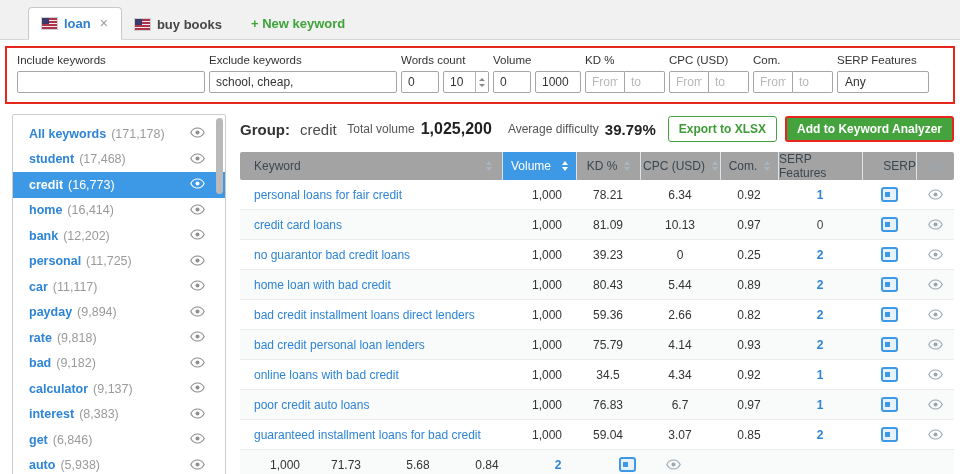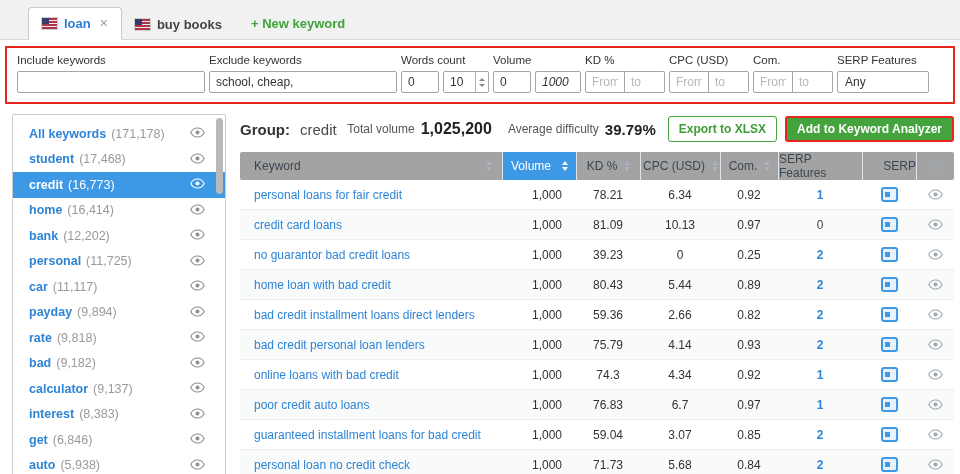--- a/index.html
+++ b/index.html
@@ -149,21 +149,21 @@
             <i class="up"></i>
             <i class="down"></i>
           </span>
       </span>
     </div>
   </div>
   <div class="fgroup">
     <label>Volume</label>
     <div class="pair-gap">
       <input class="in-small" value="0" style="">
-      <input class="in-small" style="width: 46px; font-style: italic;" value="1000">
+      <input class="in-small" style="width: 46px;" value="1000">
     </div>
   </div>
   <div class="fgroup">
     <label>KD %</label>
     <div class="joined">
       <input placeholder="From" style="">
       <input placeholder="to" style="">
     </div>
   </div>
   <div class="fgroup">
@@ -564,21 +564,21 @@
               </svg>
             </span>
           </div>
         </div>
 
         <div class="tr">
           <div class="td td-keyword">
             <a>online loans with bad credit</a>
           </div>
           <div class="td td-volume">1,000</div>
-          <div class="td td-kd">74.3</div>
+          <div class="td td-kd">34.5</div>
           <div class="td td-cpc">4.34</div>
           <div class="td td-com">0.92</div>
           <div class="td td-serpfeat">
             <a>1</a>
           </div>
           <div class="td td-serp">
             <span class="serp-icon"></span>
           </div>
           <div class="td td-eye">
             <span class="eye">
@@ -632,23 +632,20 @@
             <span class="eye">
               <svg width="15" height="11" viewBox="0 0 15 11">
                 <path d="M7.5 1C4.4 1 1.9 3.2 0.8 5.5 1.9 7.8 4.4 10 7.5 10s5.6-2.2 6.7-4.5C13.1 3.2 10.6 1 7.5 1z" fill="none" stroke="currentColor" stroke-width="1.1"></path>
                 <circle cx="7.5" cy="5.5" r="2" fill="currentColor"></circle>
               </svg>
             </span>
           </div>
         </div>
 
         <div class="tr">
-          <div class="td td-keyword">
-            <a>personal loan no credit check</a>
-          </div>
           <div class="td td-volume">1,000</div>
           <div class="td td-kd">71.73</div>
           <div class="td td-cpc">5.68</div>
           <div class="td td-com">0.84</div>
           <div class="td td-serpfeat">
             <a>2</a>
           </div>
           <div class="td td-serp">
             <span class="serp-icon"></span>
           </div>

